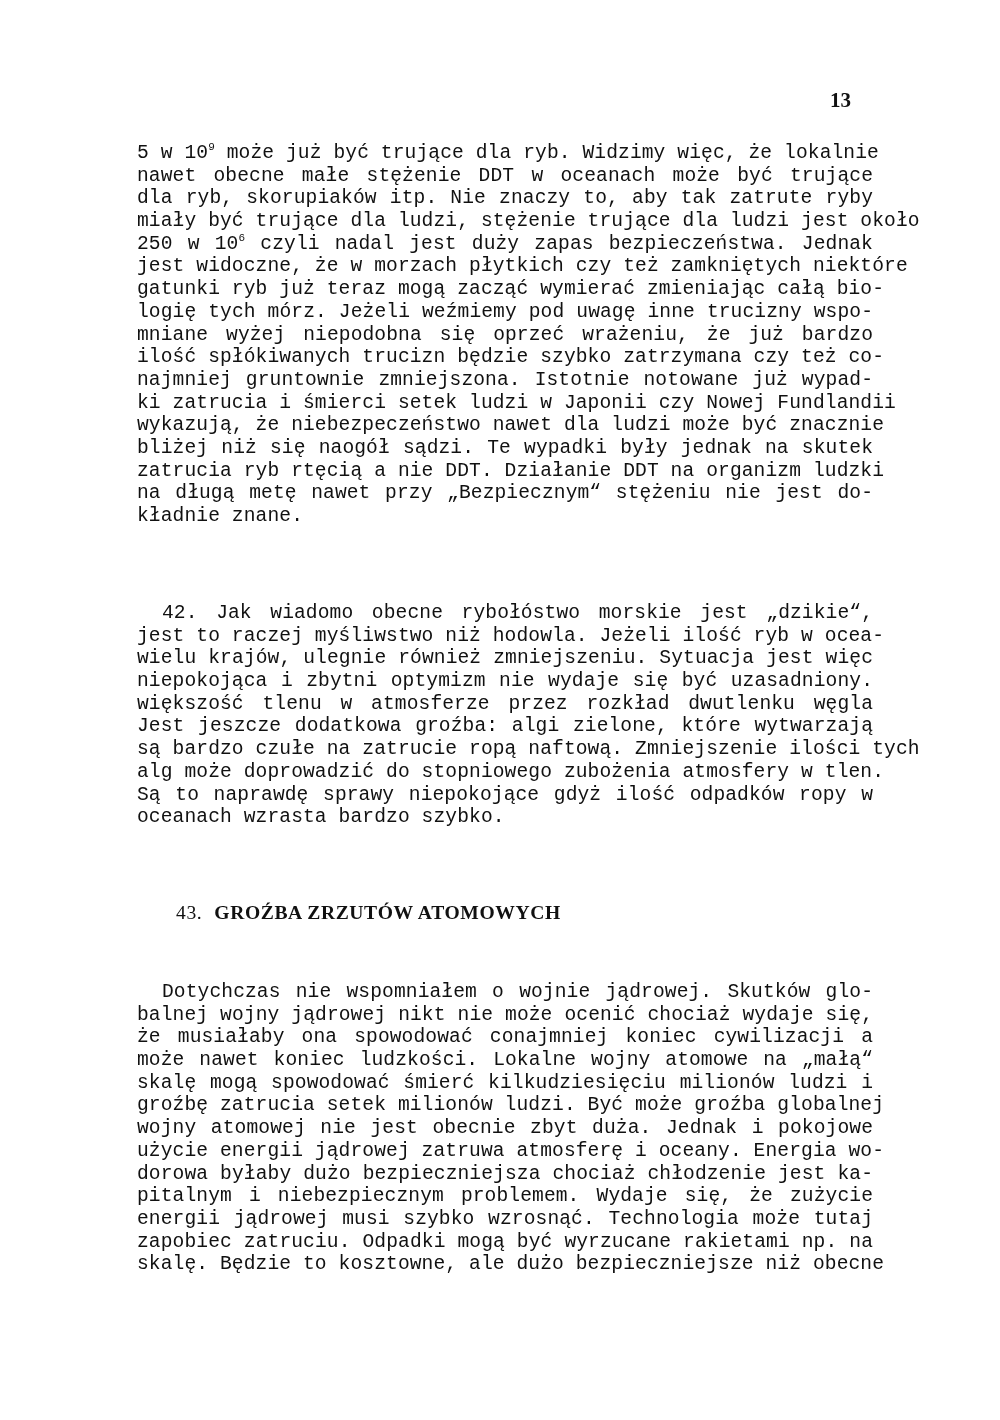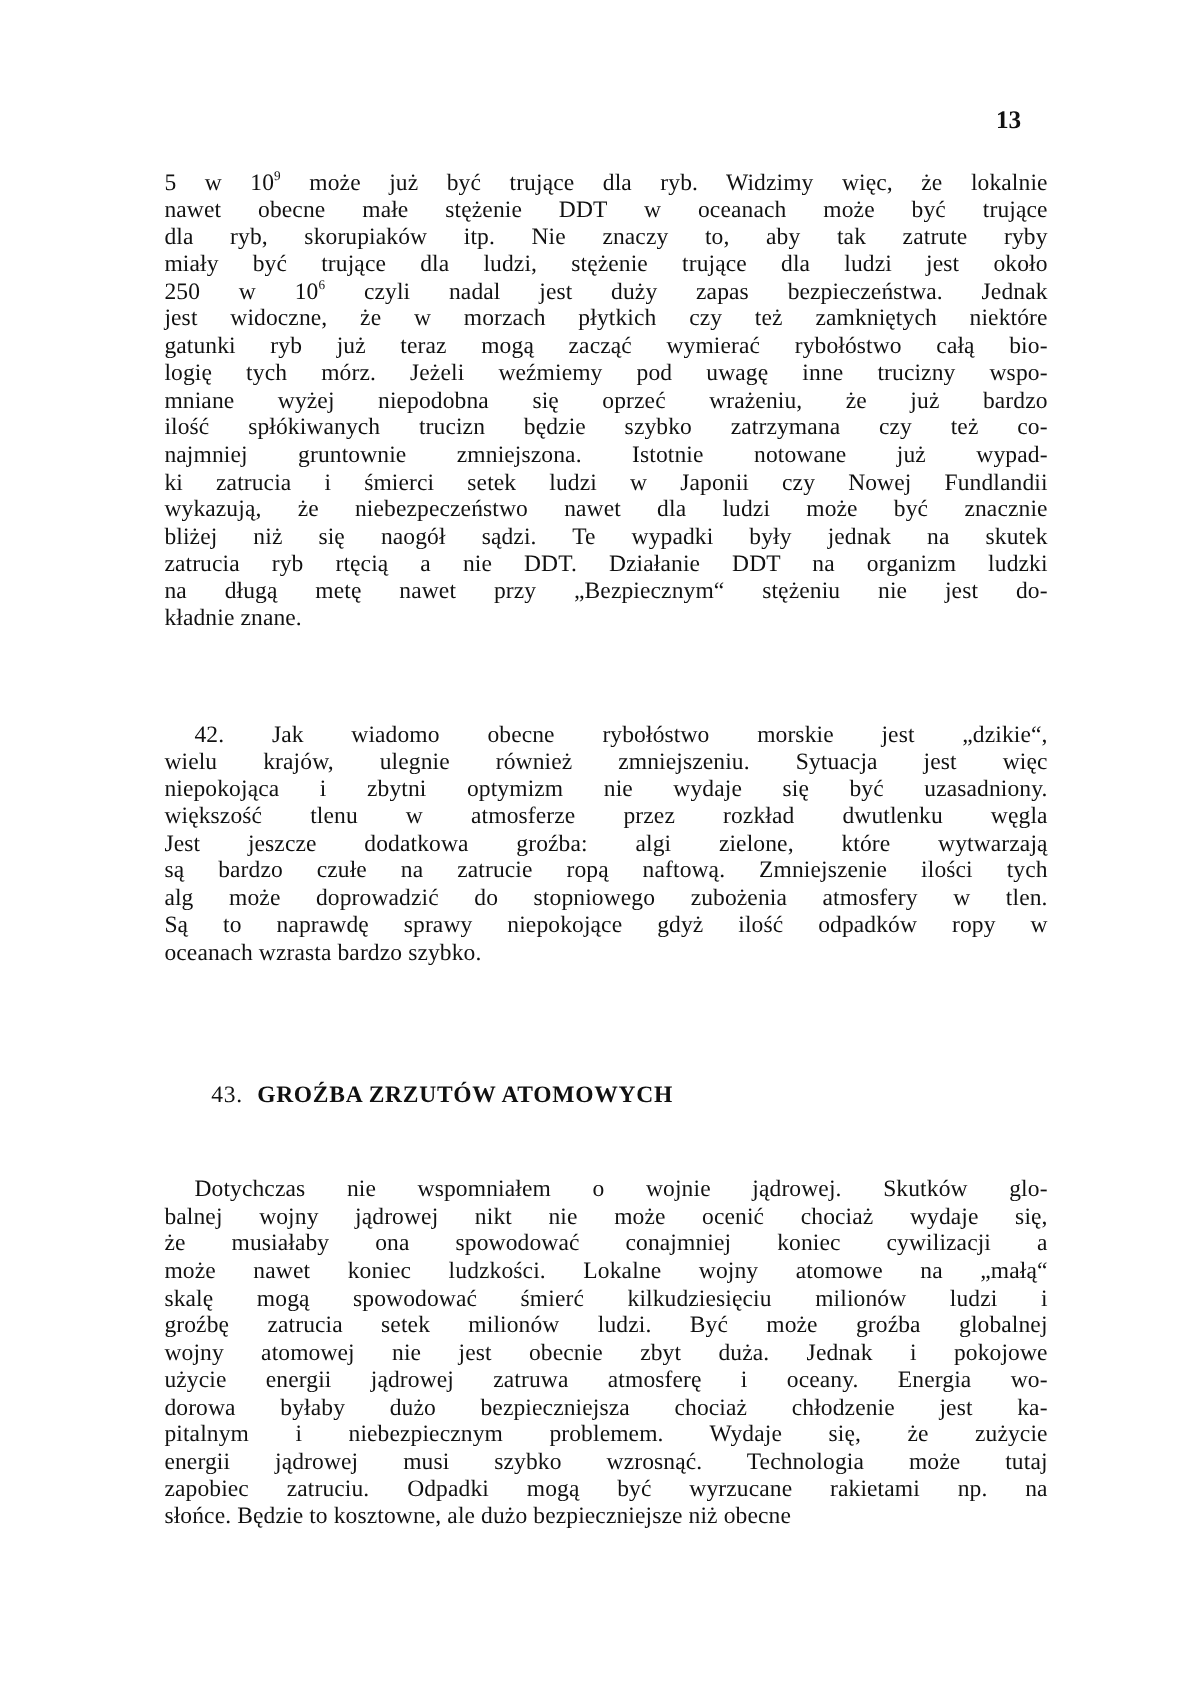--- a/index.html
+++ b/index.html
@@ -1,53 +1,54 @@
 <!DOCTYPE html>
 <html><head>
   <meta charset="utf-8">
   <style>
     html, body { margin: 0; padding: 0; background: #ffffff; }
     body { width: 1000px; height: 1420px; position: relative; overflow: hidden; }
     .page { position: absolute; left: 0; top: 0; width: 872px; height: 1420px; background: #fff; color: #111; font-family: "Liberation Serif", "DejaVu Serif", serif; }
     .page-number { position: absolute; left: 830px; top: 88px; font-size: 21px; font-weight: bold; }
-    .block { position: absolute; left: 137px; width: 736px; }
+    .block { position: absolute; left: 137px; width: 736px; font-family: Liberation Mono, monospace; }
     .line { display: block; height: 22.7px; line-height: 22.7px; font-size: 19.6px; white-space: nowrap; text-align: justify; text-align-last: justify; letter-spacing: 0.1px; }
     .line.last { text-align-last: left; }
     .line.indent { padding-left: 25px; margin-top: 24px; }
     .heading { position: absolute; left: 162px; top: 902px; font-size: 19.6px; font-weight: bold; letter-spacing: 0.6px; margin-left: 14px; }
     .heading .num { font-weight: normal; margin-right: 12px; }
     sup { font-size: 11px; line-height: 0; vertical-align: 8px; }
   </style>
 </head>
 <body>
 
 <div class="page">
   <div class="page-number">13</div>
 
   <div class="block" id="block-0" style="top:142px;">
       <span class="line">5 w 10<sup>9</sup> może już być trujące dla ryb. Widzimy więc, że lokalnie</span>
       <span class="line">nawet obecne małe stężenie DDT w oceanach może być trujące</span>
       <span class="line">dla ryb, skorupiaków itp. Nie znaczy to, aby tak zatrute ryby</span>
       <span class="line">miały być trujące dla ludzi, stężenie trujące dla ludzi jest około</span>
       <span class="line">250 w 10<sup>6</sup> czyli nadal jest duży zapas bezpieczeństwa. Jednak</span>
       <span class="line">jest widoczne, że w morzach płytkich czy też zamkniętych niektóre</span>
-      <span class="line">gatunki ryb już teraz mogą zacząć wymierać rybołóstwo całą bio-</span>
+      <span class="line">gatunki ryb już teraz mogą zacząć wymierać zmieniając całą bio-</span>
       <span class="line">logię tych mórz. Jeżeli weźmiemy pod uwagę inne trucizny wspo-</span>
       <span class="line">mniane wyżej niepodobna się oprzeć wrażeniu, że już bardzo</span>
       <span class="line">ilość spłókiwanych trucizn będzie szybko zatrzymana czy też co-</span>
       <span class="line">najmniej gruntownie zmniejszona. Istotnie notowane już wypad-</span>
       <span class="line">ki zatrucia i śmierci setek ludzi w Japonii czy Nowej Fundlandii</span>
       <span class="line">wykazują, że niebezpeczeństwo nawet dla ludzi może być znacznie</span>
       <span class="line">bliżej niż się naogół sądzi. Te wypadki były jednak na skutek</span>
       <span class="line">zatrucia ryb rtęcią a nie DDT. Działanie DDT na organizm ludzki</span>
       <span class="line">na długą metę nawet przy „Bezpiecznym“ stężeniu nie jest do-</span>
       <span class="line last">kładnie znane.</span>
     </div>
   <div class="block" id="block-1" style="top:578px;">
       <span class="line indent">42. Jak wiadomo obecne rybołóstwo morskie jest „dzikie“,</span>
+      <span class="line">jest to raczej myśliwstwo niż hodowla. Jeżeli ilość ryb w ocea-</span>
       <span class="line">wielu krajów, ulegnie również zmniejszeniu. Sytuacja jest więc</span>
       <span class="line">niepokojąca i zbytni optymizm nie wydaje się być uzasadniony.</span>
       <span class="line">większość tlenu w atmosferze przez rozkład dwutlenku węgla</span>
       <span class="line">Jest jeszcze dodatkowa groźba: algi zielone, które wytwarzają</span>
       <span class="line">są bardzo czułe na zatrucie ropą naftową. Zmniejszenie ilości tych</span>
       <span class="line">alg może doprowadzić do stopniowego zubożenia atmosfery w tlen.</span>
       <span class="line">Są to naprawdę sprawy niepokojące gdyż ilość odpadków ropy w</span>
       <span class="line last">oceanach wzrasta bardzo szybko.</span>
     </div>
 
@@ -61,15 +62,15 @@
       <span class="line">że musiałaby ona spowodować conajmniej koniec cywilizacji a</span>
       <span class="line">może nawet koniec ludzkości. Lokalne wojny atomowe na „małą“</span>
       <span class="line">skalę mogą spowodować śmierć kilkudziesięciu milionów ludzi i</span>
       <span class="line">groźbę zatrucia setek milionów ludzi. Być może groźba globalnej</span>
       <span class="line">wojny atomowej nie jest obecnie zbyt duża. Jednak i pokojowe</span>
       <span class="line">użycie energii jądrowej zatruwa atmosferę i oceany. Energia wo-</span>
       <span class="line">dorowa byłaby dużo bezpieczniejsza chociaż chłodzenie jest ka-</span>
       <span class="line">pitalnym i niebezpiecznym problemem. Wydaje się, że zużycie</span>
       <span class="line">energii jądrowej musi szybko wzrosnąć. Technologia może tutaj</span>
       <span class="line">zapobiec zatruciu. Odpadki mogą być wyrzucane rakietami np. na</span>
-      <span class="line last">słońce. Będzie to kosztowne, ale dużo bezpieczniejsze niż obecne</span>
+      <span class="line last">skalę. Będzie to kosztowne, ale dużo bezpieczniejsze niż obecne</span>
     </div>
 </div>
 
 </body></html>

